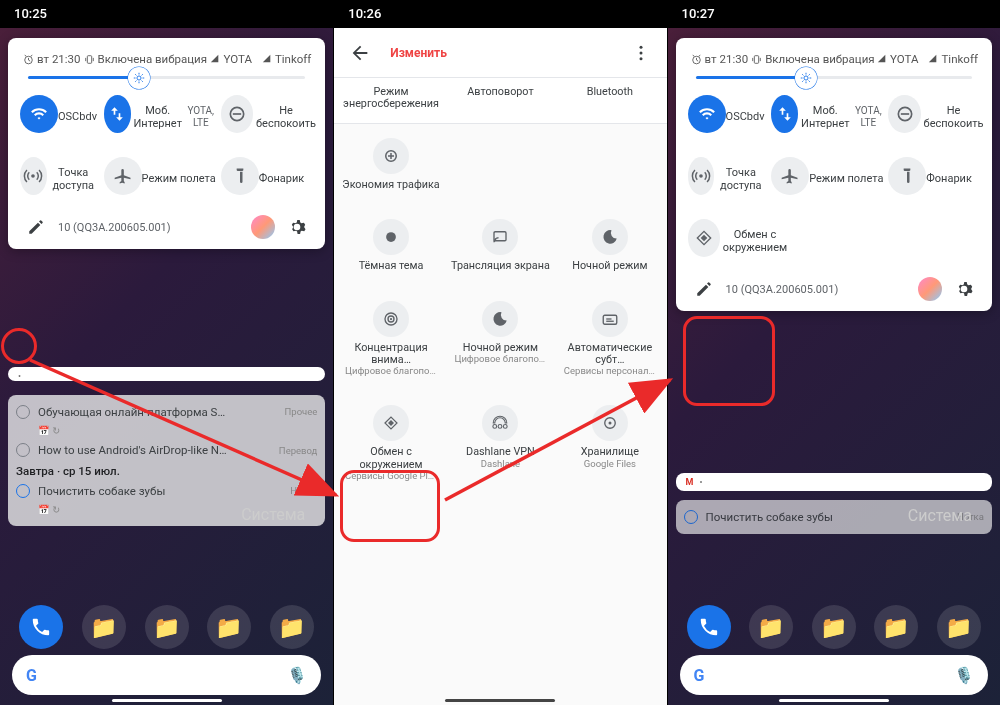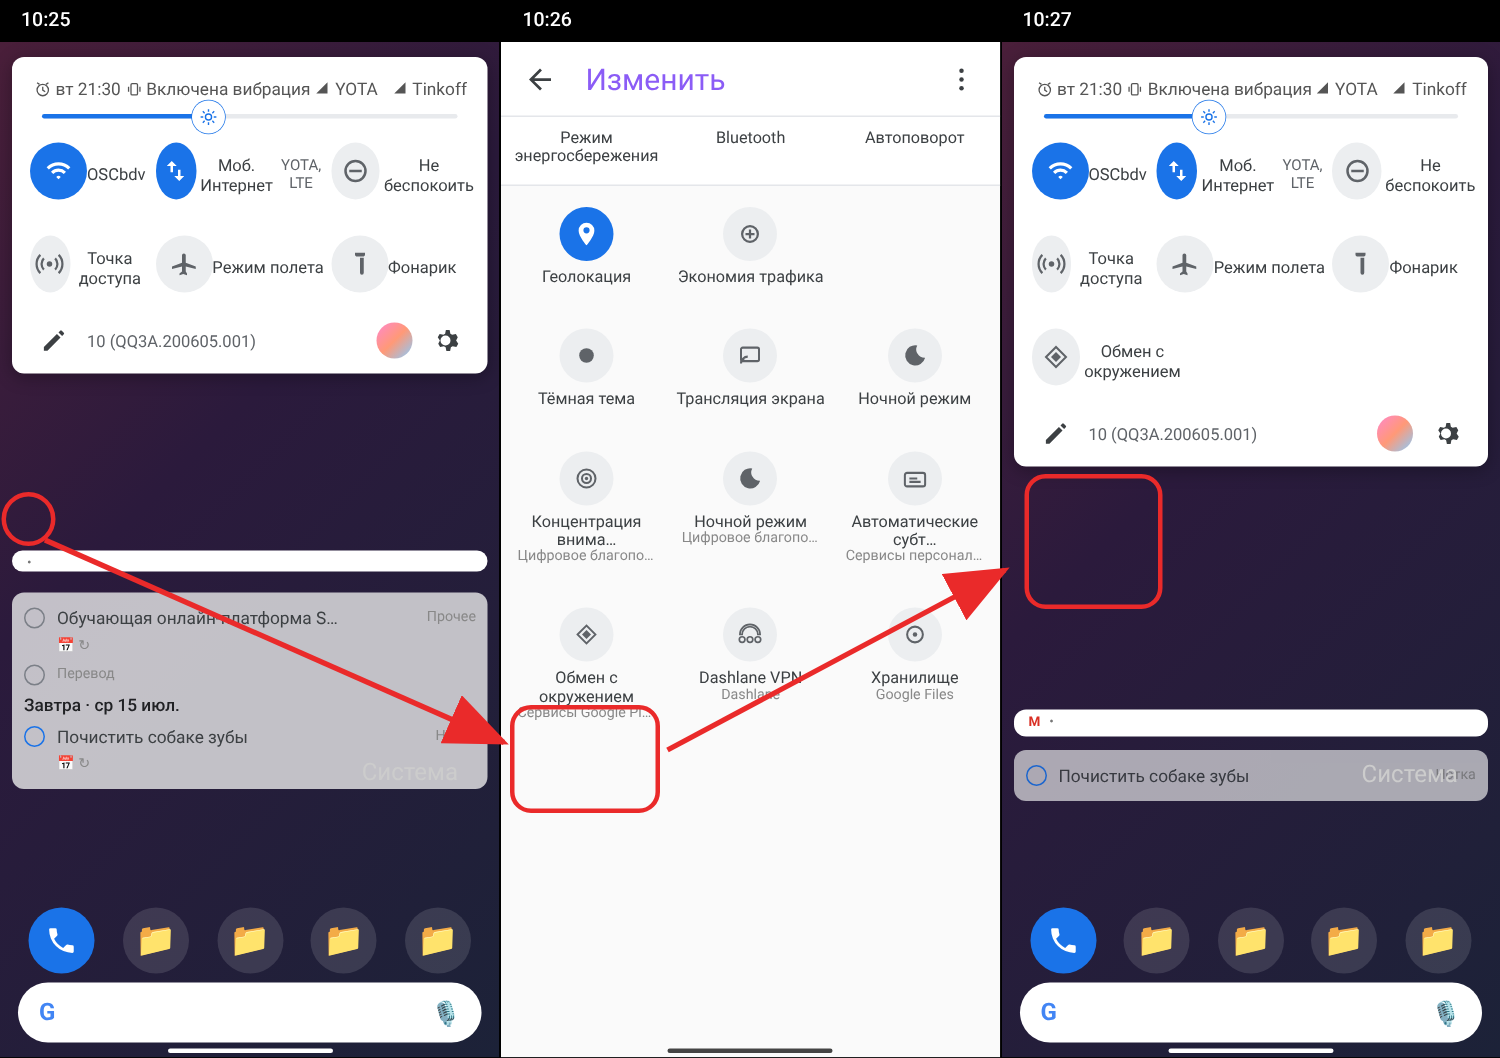--- a/index.html
+++ b/index.html
@@ -35,21 +35,21 @@
 .radio { width: 14px; height: 14px; border: 1.7px solid #7b7f87; border-radius: 50%; flex-shrink: 0; }
 .task-row .txt { flex: 1; overflow: hidden; text-overflow: ellipsis; white-space: nowrap; }
 .task-meta { font-size: 9.5px; color: #888; display: flex; align-items: center; gap: 4px; }
 .dock { position: absolute; bottom: 56px; left: 0; right: 0; display: flex; justify-content: space-around; padding: 0 10px; }
 .dock-ic { width: 44px; height: 44px; border-radius: 50%; display: flex; align-items: center; justify-content: center; background: rgba(255,255,255,.12); font-size: 22px; }
 .searchbar { position: absolute; bottom: 10px; left: 12px; right: 12px; height: 40px; background: #fff; border-radius: 20px; display: flex; align-items: center; padding: 0 14px; justify-content: space-between; }
 .navbar { position: absolute; bottom: 3px; left: 50%; transform: translateX(-50%); width: 110px; height: 3.5px; background: #fff; border-radius: 3px; }
 
 .edit-page { position: absolute; top: 28px; left: 0; right: 0; bottom: 0; background: #fafafa; }
 .edit-header { height: 50px; display: flex; align-items: center; padding: 0 14px; background: #fff; gap: 18px; border-bottom: 1px solid #e4e6ea; }
-.edit-header .title { font-size: 20px; font-weight: 400; color: #8b5cf6; flex: 1; }
+.edit-header .title { font-size: 12px; font-weight: 700; color: #ef4444; flex: 1; }
 .edit-row { display: grid; grid-template-columns: repeat(3,1fr); text-align: center; padding: 6px 2px; }
 .edit-row.top { background: #fff; border-bottom: 1px solid #e4e6ea; padding: 6px 2px 10px; }
 .et { display: flex; flex-direction: column; align-items: center; padding: 8px 2px; }
 .et-ic { width: 36px; height: 36px; border-radius: 50%; background: #eceef0; color: #5f6368; display: flex; align-items: center; justify-content: center; margin-bottom: 5px; }
 .et-on { background: #1a73e8; color: #fff; }
 .et-lbl { font-size: 10.8px; color: #3c4043; line-height: 1.15; }
 .et-sub { font-size: 9.5px; color: #888; line-height: 1.15; max-width: 92px; overflow: hidden; text-overflow: ellipsis; white-space: nowrap; }
 
 .anno-circle { position: absolute; border: 3px solid #ea2a2a; border-radius: 50%; pointer-events: none; }
 .anno-round { position: absolute; border: 3px solid #ea2a2a; border-radius: 14px; pointer-events: none; }
@@ -293,20 +293,21 @@
     <div class="task-row">
         <span class="radio"></span>
         <span class="txt">Обучающая онлайн-платформа S…</span>
         <span class="task-meta">Прочее</span>
       </div>
     <div class="task-row" style="padding-left:22px">
         <span class="task-meta">📅 ↻</span>
       </div>
     <div class="task-row">
         <span class="radio"></span>
+        <span class="txt">How to use Android's AirDrop-like N…</span>
         <span class="task-meta">Перевод</span>
       </div>
     <div class="task-row" style="font-weight:500;color:#202124">
         <span class="txt">Завтра · ср 15 июл.</span>
       </div>
     <div class="task-row">
         <span class="radio" style="border-color:#1a73e8"></span>
         <span class="txt">Почистить собаке зубы</span>
         <span class="task-meta">Нотка</span>
       </div>
@@ -348,34 +349,25 @@
         </span>
       <span class="title">Изменить</span>
       <span class="icon-btn">
           <svg width="20" height="20" viewBox="0 0 24 24">
             <use href="#i-more"></use>
           </svg>
         </span>
     </div>
     <div class="edit-row top" id="s2top">
         <div class="et-lbl" style="padding:2px 4px">Режим энергосбережения</div>
+        <div class="et-lbl" style="padding:2px 4px">Автоповорот</div>
         <div class="et-lbl" style="padding:2px 4px">Bluetooth</div>
-        <div class="et-lbl" style="padding:2px 4px">Автоповорот</div>
       </div>
     <div id="s2grid">
         <div class="edit-row">
-          <div class="et">
-      <div class="et-ic et-on">
-              <svg width="18" height="18" viewBox="0 0 24 24">
-                <use href="#i-loc"></use>
-              </svg>
-            </div>
-      <div class="et-lbl">Геолокация</div>
-
-    </div>
           <div class="et">
       <div class="et-ic ">
               <svg width="18" height="18" viewBox="0 0 24 24">
                 <use href="#i-saver"></use>
               </svg>
             </div>
       <div class="et-lbl">Экономия трафика</div>
 
     </div>
         </div>

